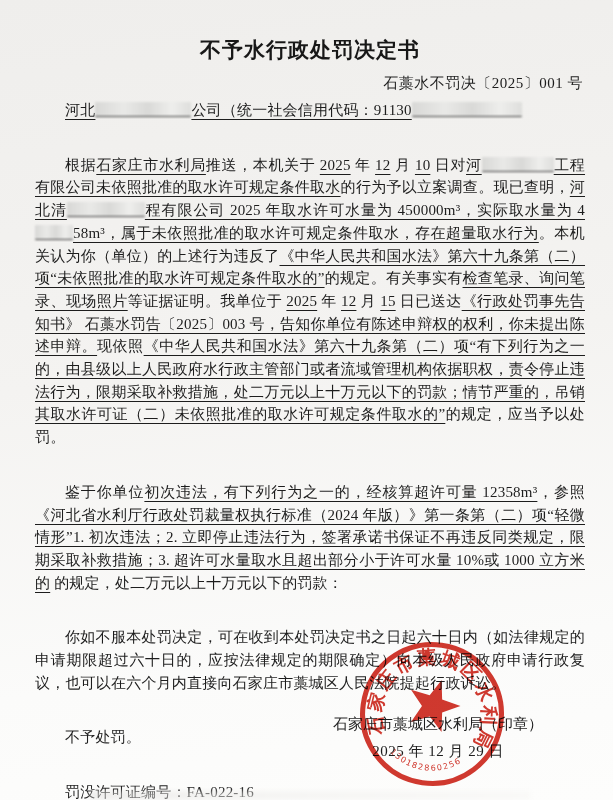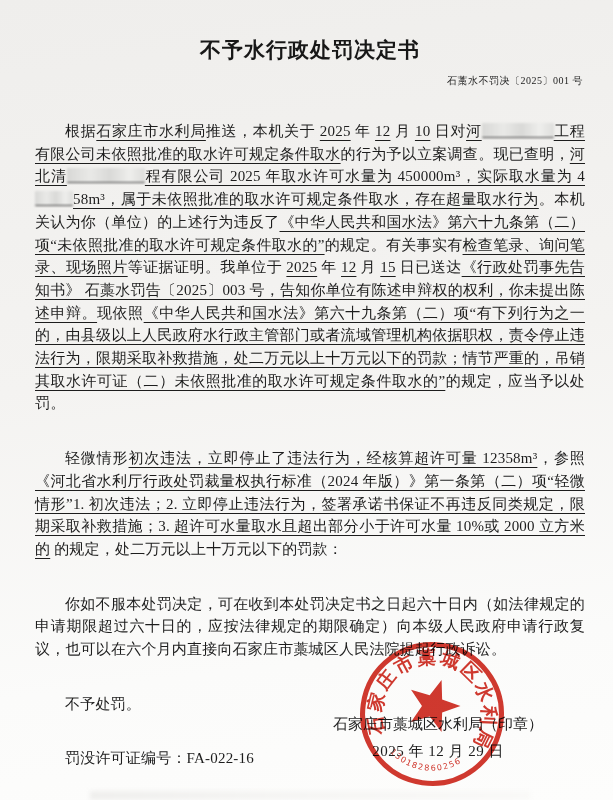--- a/index.html
+++ b/index.html
@@ -8,21 +8,21 @@
     background:linear-gradient(173deg,#efeeec 0%,#f4f3f1 45%,#fbfbfa 80%,#fdfdfc 100%);
     color:#1d1d1d;
     font-family:"Liberation Serif","DejaVu Serif",serif;
   }
   .doc{position:absolute;left:35px;right:28px;top:26px;}
   .title{
     text-align:center;font-size:21px;font-weight:bold;letter-spacing:1px;
     margin:10px 0 10px 0;color:#171717;
     font-family:"DejaVu Sans","Liberation Sans",sans-serif;
   }
-  .docnum{text-align:right;font-size:10px;margin:0 2px 6px 0;letter-spacing:.5px;}
+  .docnum{text-align:right;font-size:15px;margin:0 2px 6px 0;letter-spacing:.5px;}
   .para{
     margin:0;font-size:15px;line-height:22.7px;text-align:justify;
     letter-spacing:.2px;word-break:break-all;
   }
   .indent1{text-indent:2em;}
   .indent2{text-indent:2em;margin-top:32px;}
   .u{text-decoration:underline;text-underline-offset:3.5px;text-decoration-thickness:1px;}
   .redact{
     display:inline-block;height:14px;vertical-align:-2px;border-radius:1px;
     background:linear-gradient(90deg,#d8d8d6 0%,#e9e9e7 30%,#d9d9d7 55%,#eeeeec 80%,#dededc 100%);
@@ -41,22 +41,23 @@
   }
 </style>
 </head>
 <body>
 
 <div class="page">
   <div class="doc">
     <div class="title">不予水行政处罚决定书</div>
     <div class="docnum">石藁水不罚决〔2025〕001 号</div>
     <div id="doc-body">
+        <p class="para indent1"><span class="u">河北</span><span class="redact ru" style="width: 96px;"></span><span class="u">公司（统一社会信用代码：91130</span><span class="redact ru" style="width: 110px;"></span></p>
         <p class="para indent2"><span>根据</span><span class="u">石家庄市水利局</span><span>推送，本机关于 </span><span class="u">2025</span><span> 年 </span><span class="u">12</span><span> 月 </span><span class="u">10</span><span> 日对</span><span class="u">河</span><span class="redact ru" style="width: 72px;"></span><span class="u">工程有限公司未依照批准的取水许可规定条件取水</span><span>的行为予以立案调查。现已查明，</span><span class="u">河北清</span><span class="redact ru" style="width: 78px;"></span><span class="u">程有限公司 2025 年取水许可水量为 450000m³，实际取水量为 4</span><span class="redact ru" style="width: 38px;"></span><span class="u">58m³，属于未依照批准的取水许可规定条件取水，存在超量取水行为</span><span>。本机关认为你（单位）的上述行为违反了</span><span class="u">《中华人民共和国水法》第六十九条第（二）项“未依照批准的取水许可规定条件取水的”</span><span>的规定。有关事实有</span><span class="u">检查笔录、询问笔录、现场照片</span><span>等证据证明。我单位于 </span><span class="u">2025</span><span> 年 </span><span class="u">12</span><span> 月 </span><span class="u">15</span><span> 日已送达</span><span class="u">《行政处罚事先告知书》 石藁水罚告〔2025〕003 号，告知你单位有陈述申辩权的权利，你未提出陈述申辩。</span><span>现依照</span><span class="u">《中华人民共和国水法》第六十九条第（二）项“有下列行为之一的，由县级以上人民政府水行政主管部门或者流域管理机构依据职权，责令停止违法行为，限期采取补救措施，处二万元以上十万元以下的罚款；情节严重的，吊销其取水许可证（二）未依照批准的取水许可规定条件取水的”</span><span>的规定，应当予以处罚。</span></p>
-        <p class="para indent2"><span>轻微情形</span><span class="u">初次违法，立即停止了违法行为，经核算超许可量 12358m³</span><span>，参照</span><span class="u">《河北省水利厅行政处罚裁量权执行标准（2024 年版）》第一条第（二）项“轻微情形”1. 初次违法；2. 立即停止违法行为，签署承诺书保证不再违反同类规定，限期采取补救措施；3. 超许可水量取水且超出部分小于许可水量 10%或 2000 立方米的</span><span> 的规定，处二万元以上十万元以下的罚款：</span></p>
+        <p class="para indent2"><span>鉴于你单位</span><span class="u">初次违法，有下列行为之一的，经核算超许可量 12358m³</span><span>，参照</span><span class="u">《河北省水利厅行政处罚裁量权执行标准（2024 年版）》第一条第（二）项“轻微情形”1. 初次违法；2. 立即停止违法行为，签署承诺书保证不再违反同类规定，限期采取补救措施；3. 超许可水量取水且超出部分小于许可水量 10%或 1000 立方米的</span><span> 的规定，处二万元以上十万元以下的罚款：</span></p>
         <p class="para indent2"><span>你如不服本处罚决定，可在收到本处罚决定书之日起六十日内（如法律规定的申请期限超过六十日的，应按法律规定的期限确定）向本级人民政府申请行政复议，也可以在六个月内直接向石家庄市藁城区人民法院提起行政诉讼。</span></p>
         <p class="para indent2"><span>不予处罚。</span></p>
         <p class="para indent2"><span>罚没许可证编号：FA-022-16</span></p>
       </div>
   </div>
 
   <div class="sig">
     <div>石家庄市藁城区水利局（印章）</div>
     <div class="date">2025 年 12 月 29 日</div>
   </div>

